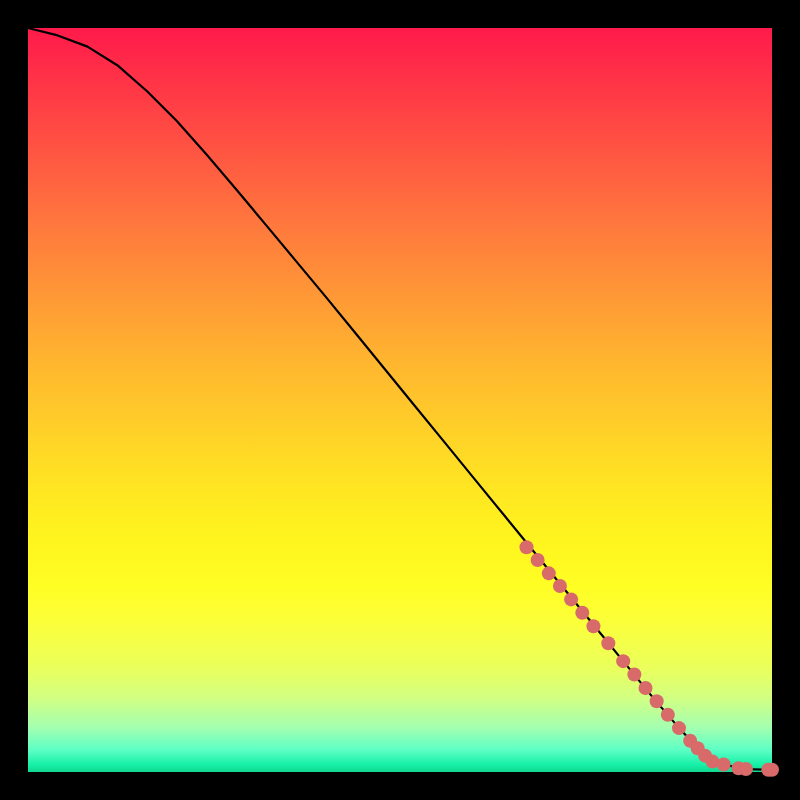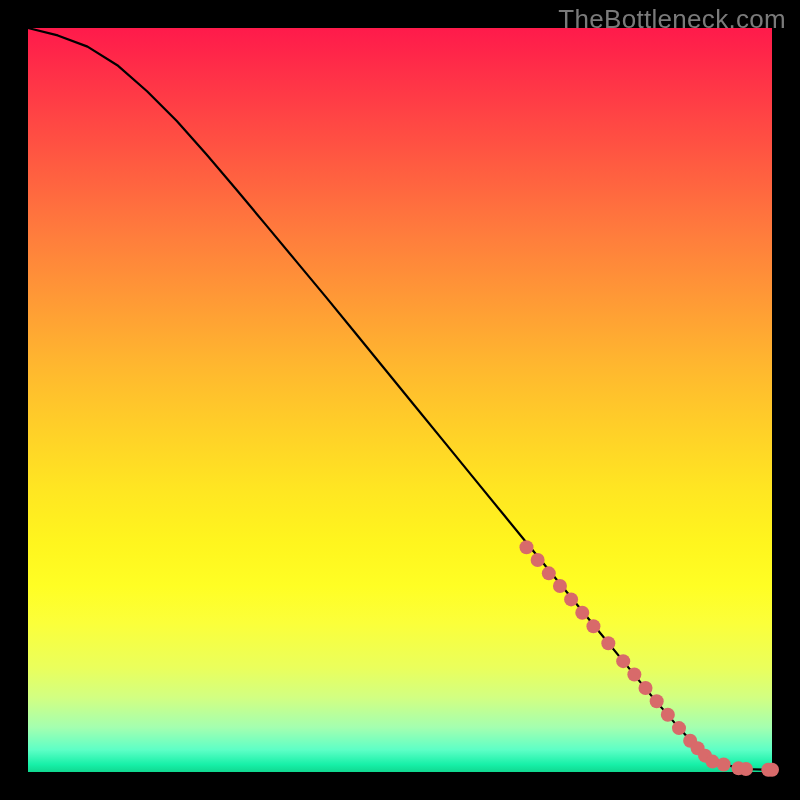--- a/index.html
+++ b/index.html
@@ -59,21 +59,20 @@
     top: 0;
     width: 744px;
     height: 744px;
     overflow: visible;
   }
 </style>
 </head>
 <body>
 
 <div class="frame">
-  <div class="watermark">TheBottleneck.com</div>
 
   <div class="plot">
     <svg class="overlay" viewBox="0 0 744 744" preserveAspectRatio="none">
       <path id="curve-path" fill="none" stroke="#000000" stroke-width="2.2" stroke-linecap="round" stroke-linejoin="round" d="M0.00 0.00 L29.76 7.44 L59.52 18.60 L89.28 37.20 L119.04 63.24 L148.80 93.00 L178.56 126.48 L208.32 161.45 L238.08 197.16 L267.84 232.87 L297.60 268.58 L327.36 305.04 L357.12 341.50 L386.88 377.95 L416.64 414.41 L446.40 450.86 L476.16 487.32 L505.92 523.78 L535.68 560.23 L565.44 596.69 L595.20 633.14 L624.96 669.60 L647.28 695.64 L669.60 720.19 L691.92 735.07 L714.24 741.02 L744.00 741.77"></path>
       <g id="marker-group">
           <circle cx="498.48" cy="519.31" r="7" fill="#d86a6a"></circle>
           <circle cx="509.64" cy="531.96" r="7" fill="#d86a6a"></circle>
           <circle cx="520.80" cy="545.35" r="7" fill="#d86a6a"></circle>
           <circle cx="531.96" cy="558.00" r="7" fill="#d86a6a"></circle>
           <circle cx="543.12" cy="571.39" r="7" fill="#d86a6a"></circle>

